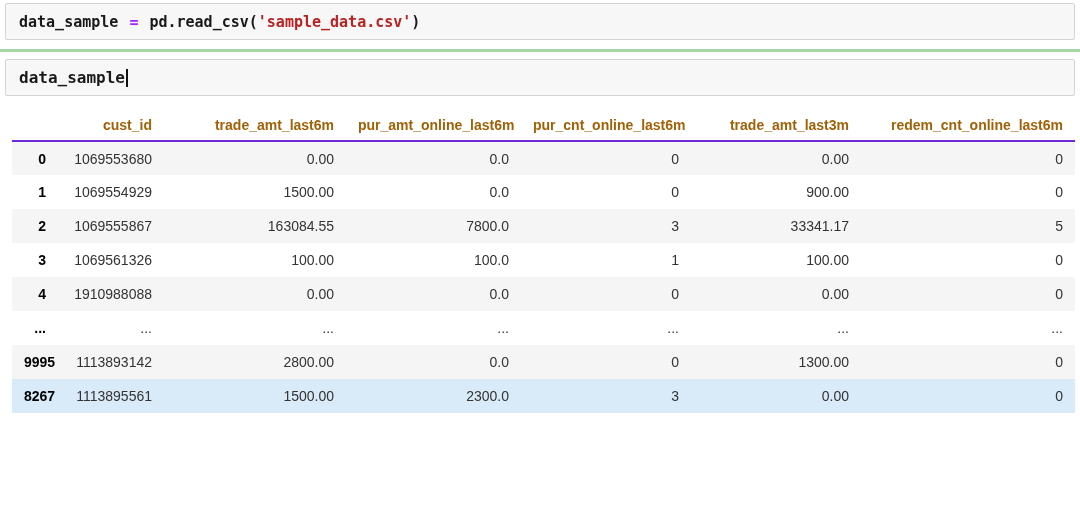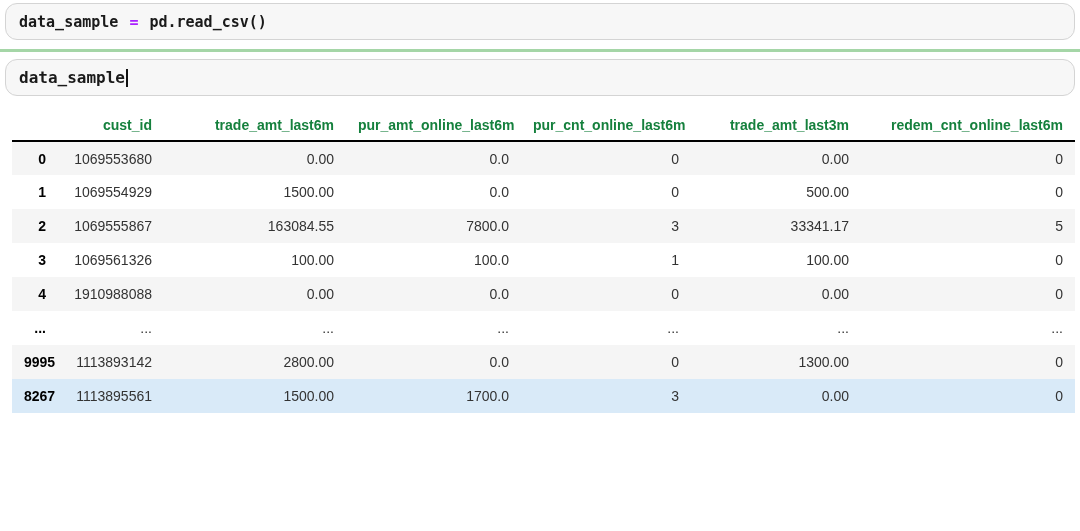--- a/index.html
+++ b/index.html
@@ -4,21 +4,21 @@
 <style>
   * { box-sizing: border-box; margin: 0; padding: 0; }
   html, body { width: 1080px; background: #ffffff; font-family: "Liberation Sans", sans-serif; }
   .page { position: relative; width: 1080px; height: 531px; background: #fff; overflow: hidden; }
 
   
   .code-cell {
     margin: 0 5px;
     background: #f7f7f7;
     border: 1px solid #d4d4d4;
-    border-radius: 12px;
+    border-radius: 2px;
     height: 37px;
     display: flex;
     align-items: center;
     padding-left: 13px;
     font-family: "DejaVu Sans Mono", "Liberation Mono", monospace;
     font-weight: bold;
     font-size: 15px;
     color: #1a1a1a;
     white-space: pre;
   }
@@ -53,24 +53,24 @@
   table.dataframe col.c0 { width: 46px; }
   table.dataframe col.c1 { width: 106px; }
   table.dataframe col.c2 { width: 182px; }
   table.dataframe col.c3 { width: 175px; }
   table.dataframe col.c4 { width: 170px; }
   table.dataframe col.c5 { width: 170px; }
   table.dataframe col.c6 { width: 214px; }
   table.dataframe thead th {
     height: 32px;
     font-weight: bold;
-    color: #15803d;
+    color: #a16207;
     text-align: right;
     padding: 0 12px;
-    border-bottom: 2px solid #000000;
+    border-bottom: 2px solid #6d28d9;
     vertical-align: middle;
     white-space: nowrap;
   }
   table.dataframe tbody th {
     font-weight: bold;
     color: #000;
     text-align: right;
     padding: 0 12px;
     vertical-align: middle;
   }
@@ -83,21 +83,21 @@
   table.dataframe tbody tr { height: 34px; }
   table.dataframe tbody tr:nth-child(odd) { background: var(--row-stripe, #f5f5f5); }
   table.dataframe tbody tr.highlighted { background: var(--row-highlight, #d9eaf8); }
 </style>
 </head>
 <body>
 
 <div class="page">
 
   <div class="code-cell cell-1">
-    <span class="tok-name">data_sample</span><span> </span><span class="tok-op">=</span><span> </span><span class="tok-name">pd.read_csv(</span><span class="tok-name">)</span>
+    <span class="tok-name">data_sample</span><span> </span><span class="tok-op">=</span><span> </span><span class="tok-name">pd.read_csv(</span><span class="tok-str">'sample_data.csv'</span><span class="tok-name">)</span>
   </div>
 
   <div class="cell-divider"></div>
 
   <div class="code-cell cell-2">
     <span class="tok-name">data_sample</span><span class="cursor"></span>
   </div>
 
   <div class="df-output">
     <table class="dataframe" id="df-table">
@@ -130,21 +130,21 @@
             <td>0</td>
             <td>0.00</td>
             <td>0</td>
           </tr>
           <tr>
             <th>1</th>
             <td>1069554929</td>
             <td>1500.00</td>
             <td>0.0</td>
             <td>0</td>
-            <td>500.00</td>
+            <td>900.00</td>
             <td>0</td>
           </tr>
           <tr>
             <th>2</th>
             <td>1069555867</td>
             <td>163084.55</td>
             <td>7800.0</td>
             <td>3</td>
             <td>33341.17</td>
             <td>5</td>
@@ -182,21 +182,21 @@
             <td>2800.00</td>
             <td>0.0</td>
             <td>0</td>
             <td>1300.00</td>
             <td>0</td>
           </tr>
           <tr class="highlighted">
             <th>8267</th>
             <td>1113895561</td>
             <td>1500.00</td>
-            <td>1700.0</td>
+            <td>2300.0</td>
             <td>3</td>
             <td>0.00</td>
             <td>0</td>
           </tr>
         </tbody>
     </table>
   </div>
 
 </div>
 

